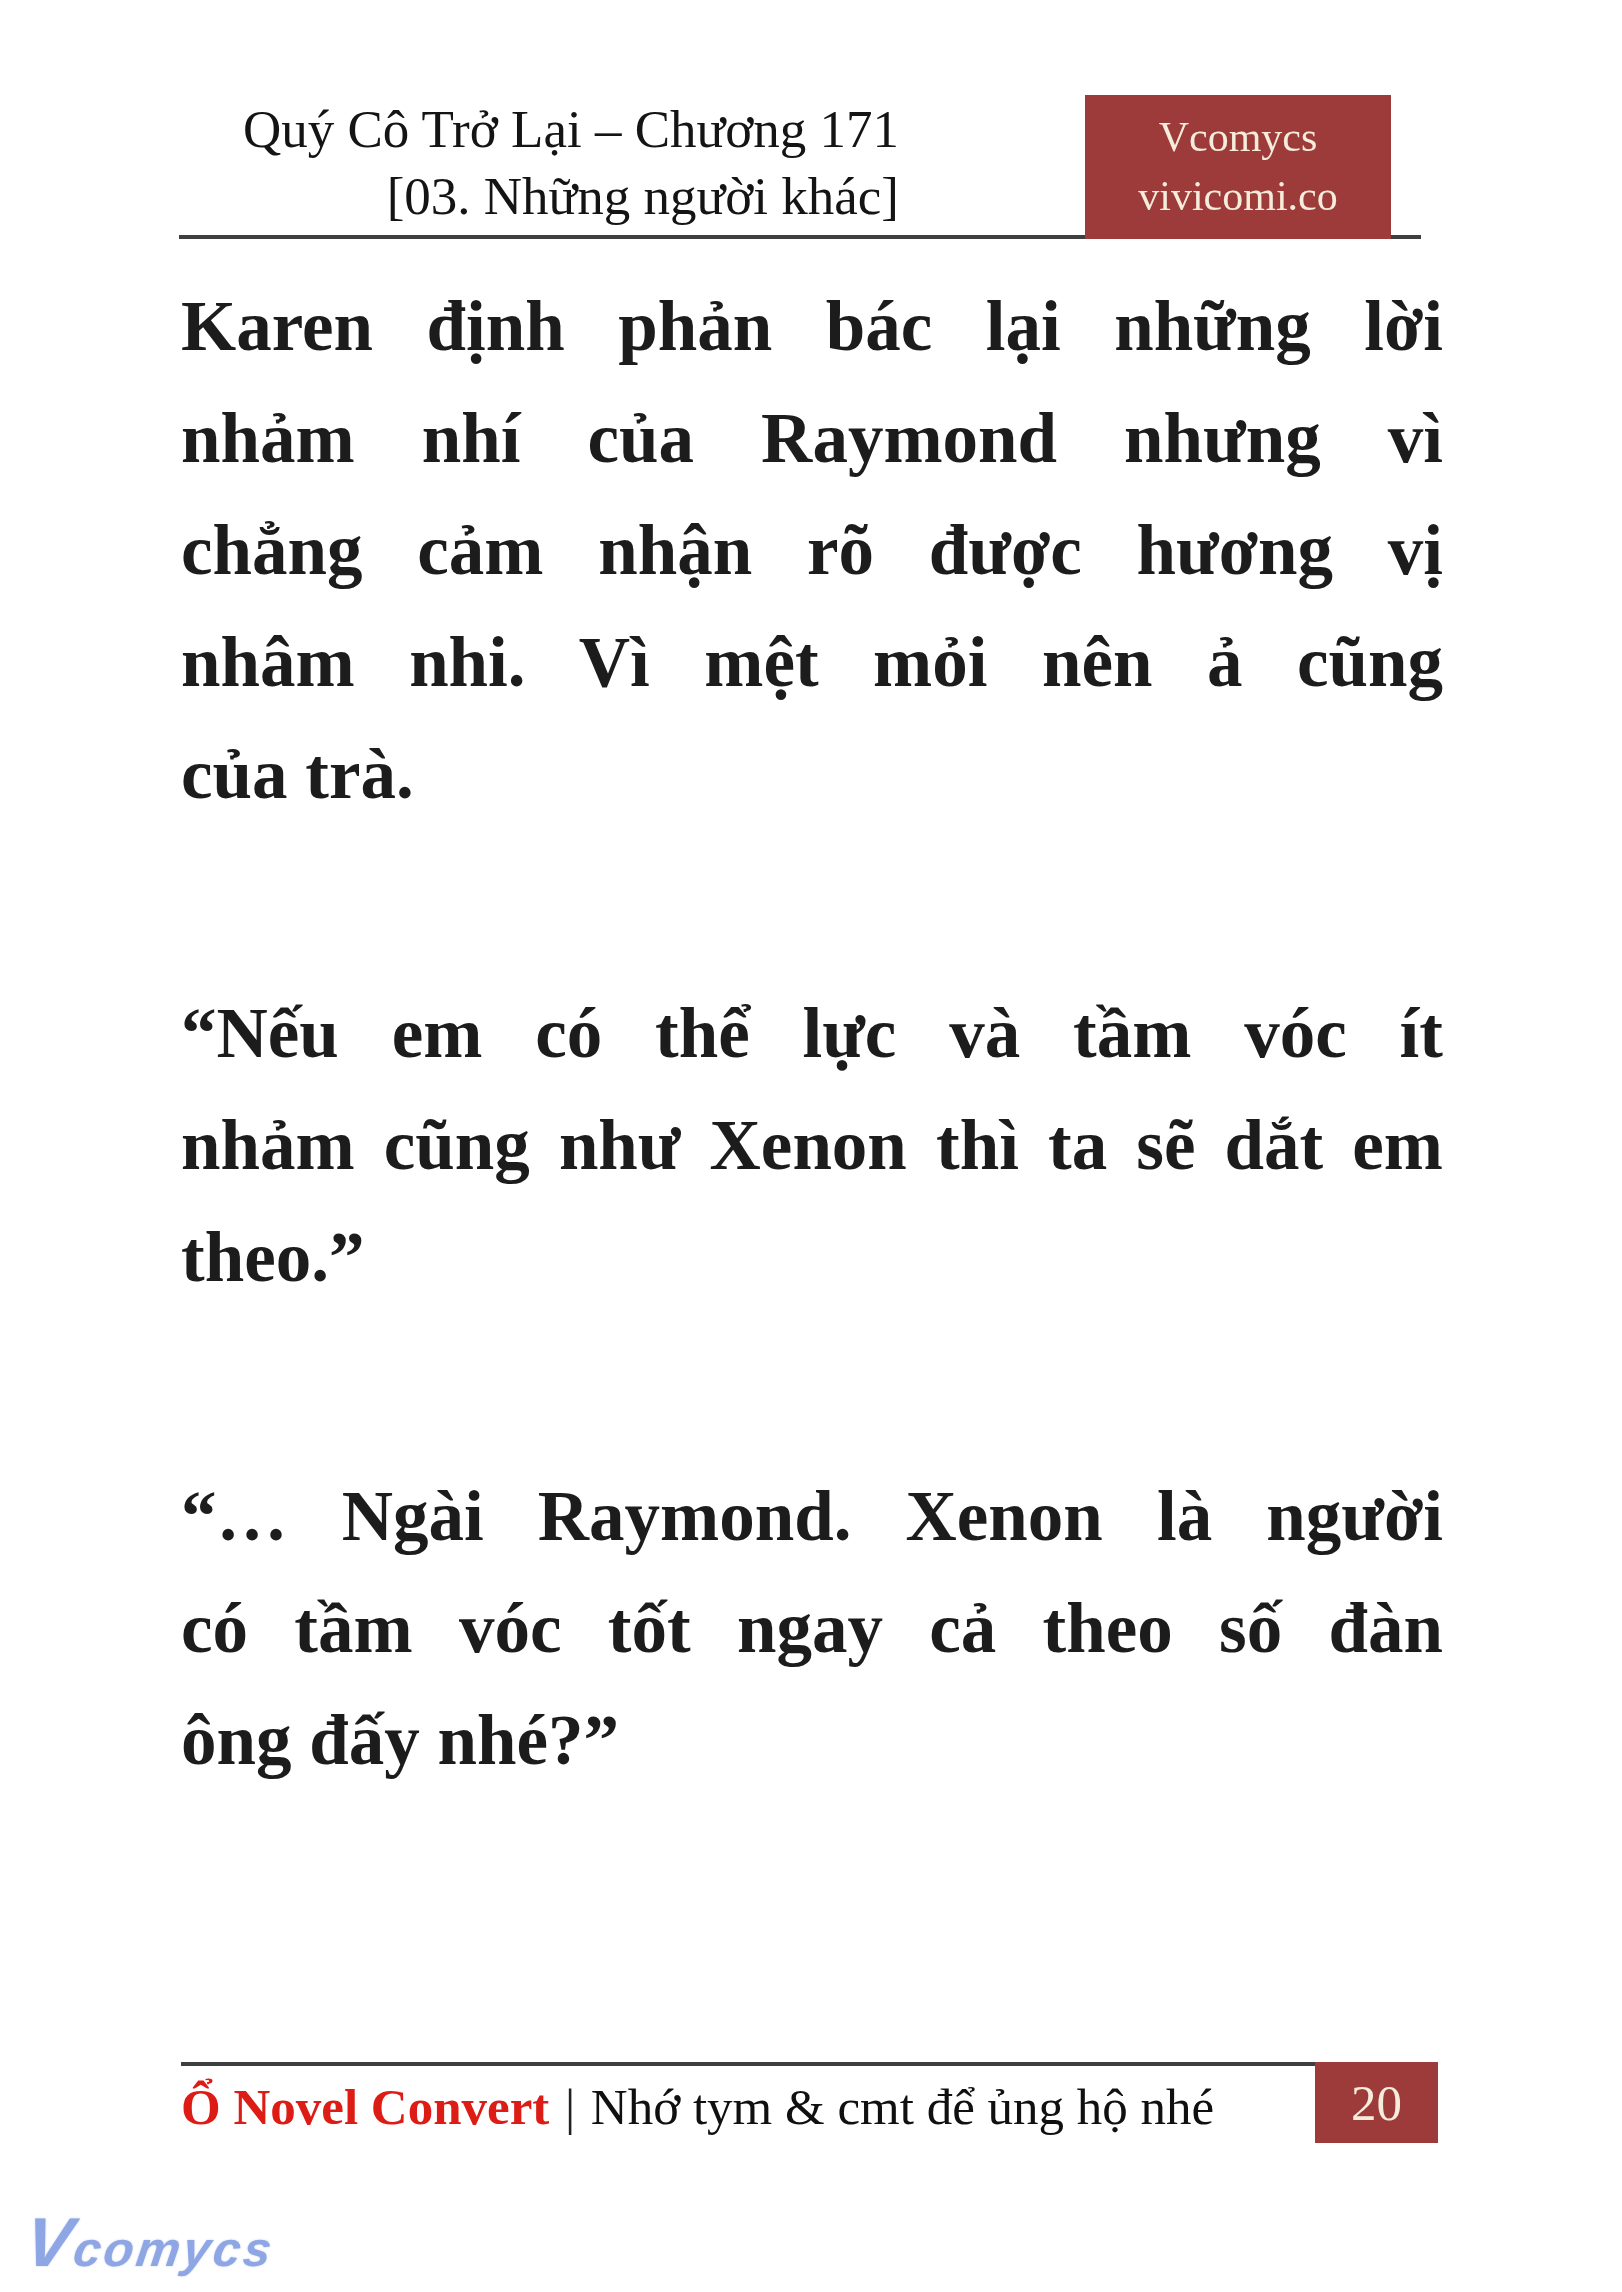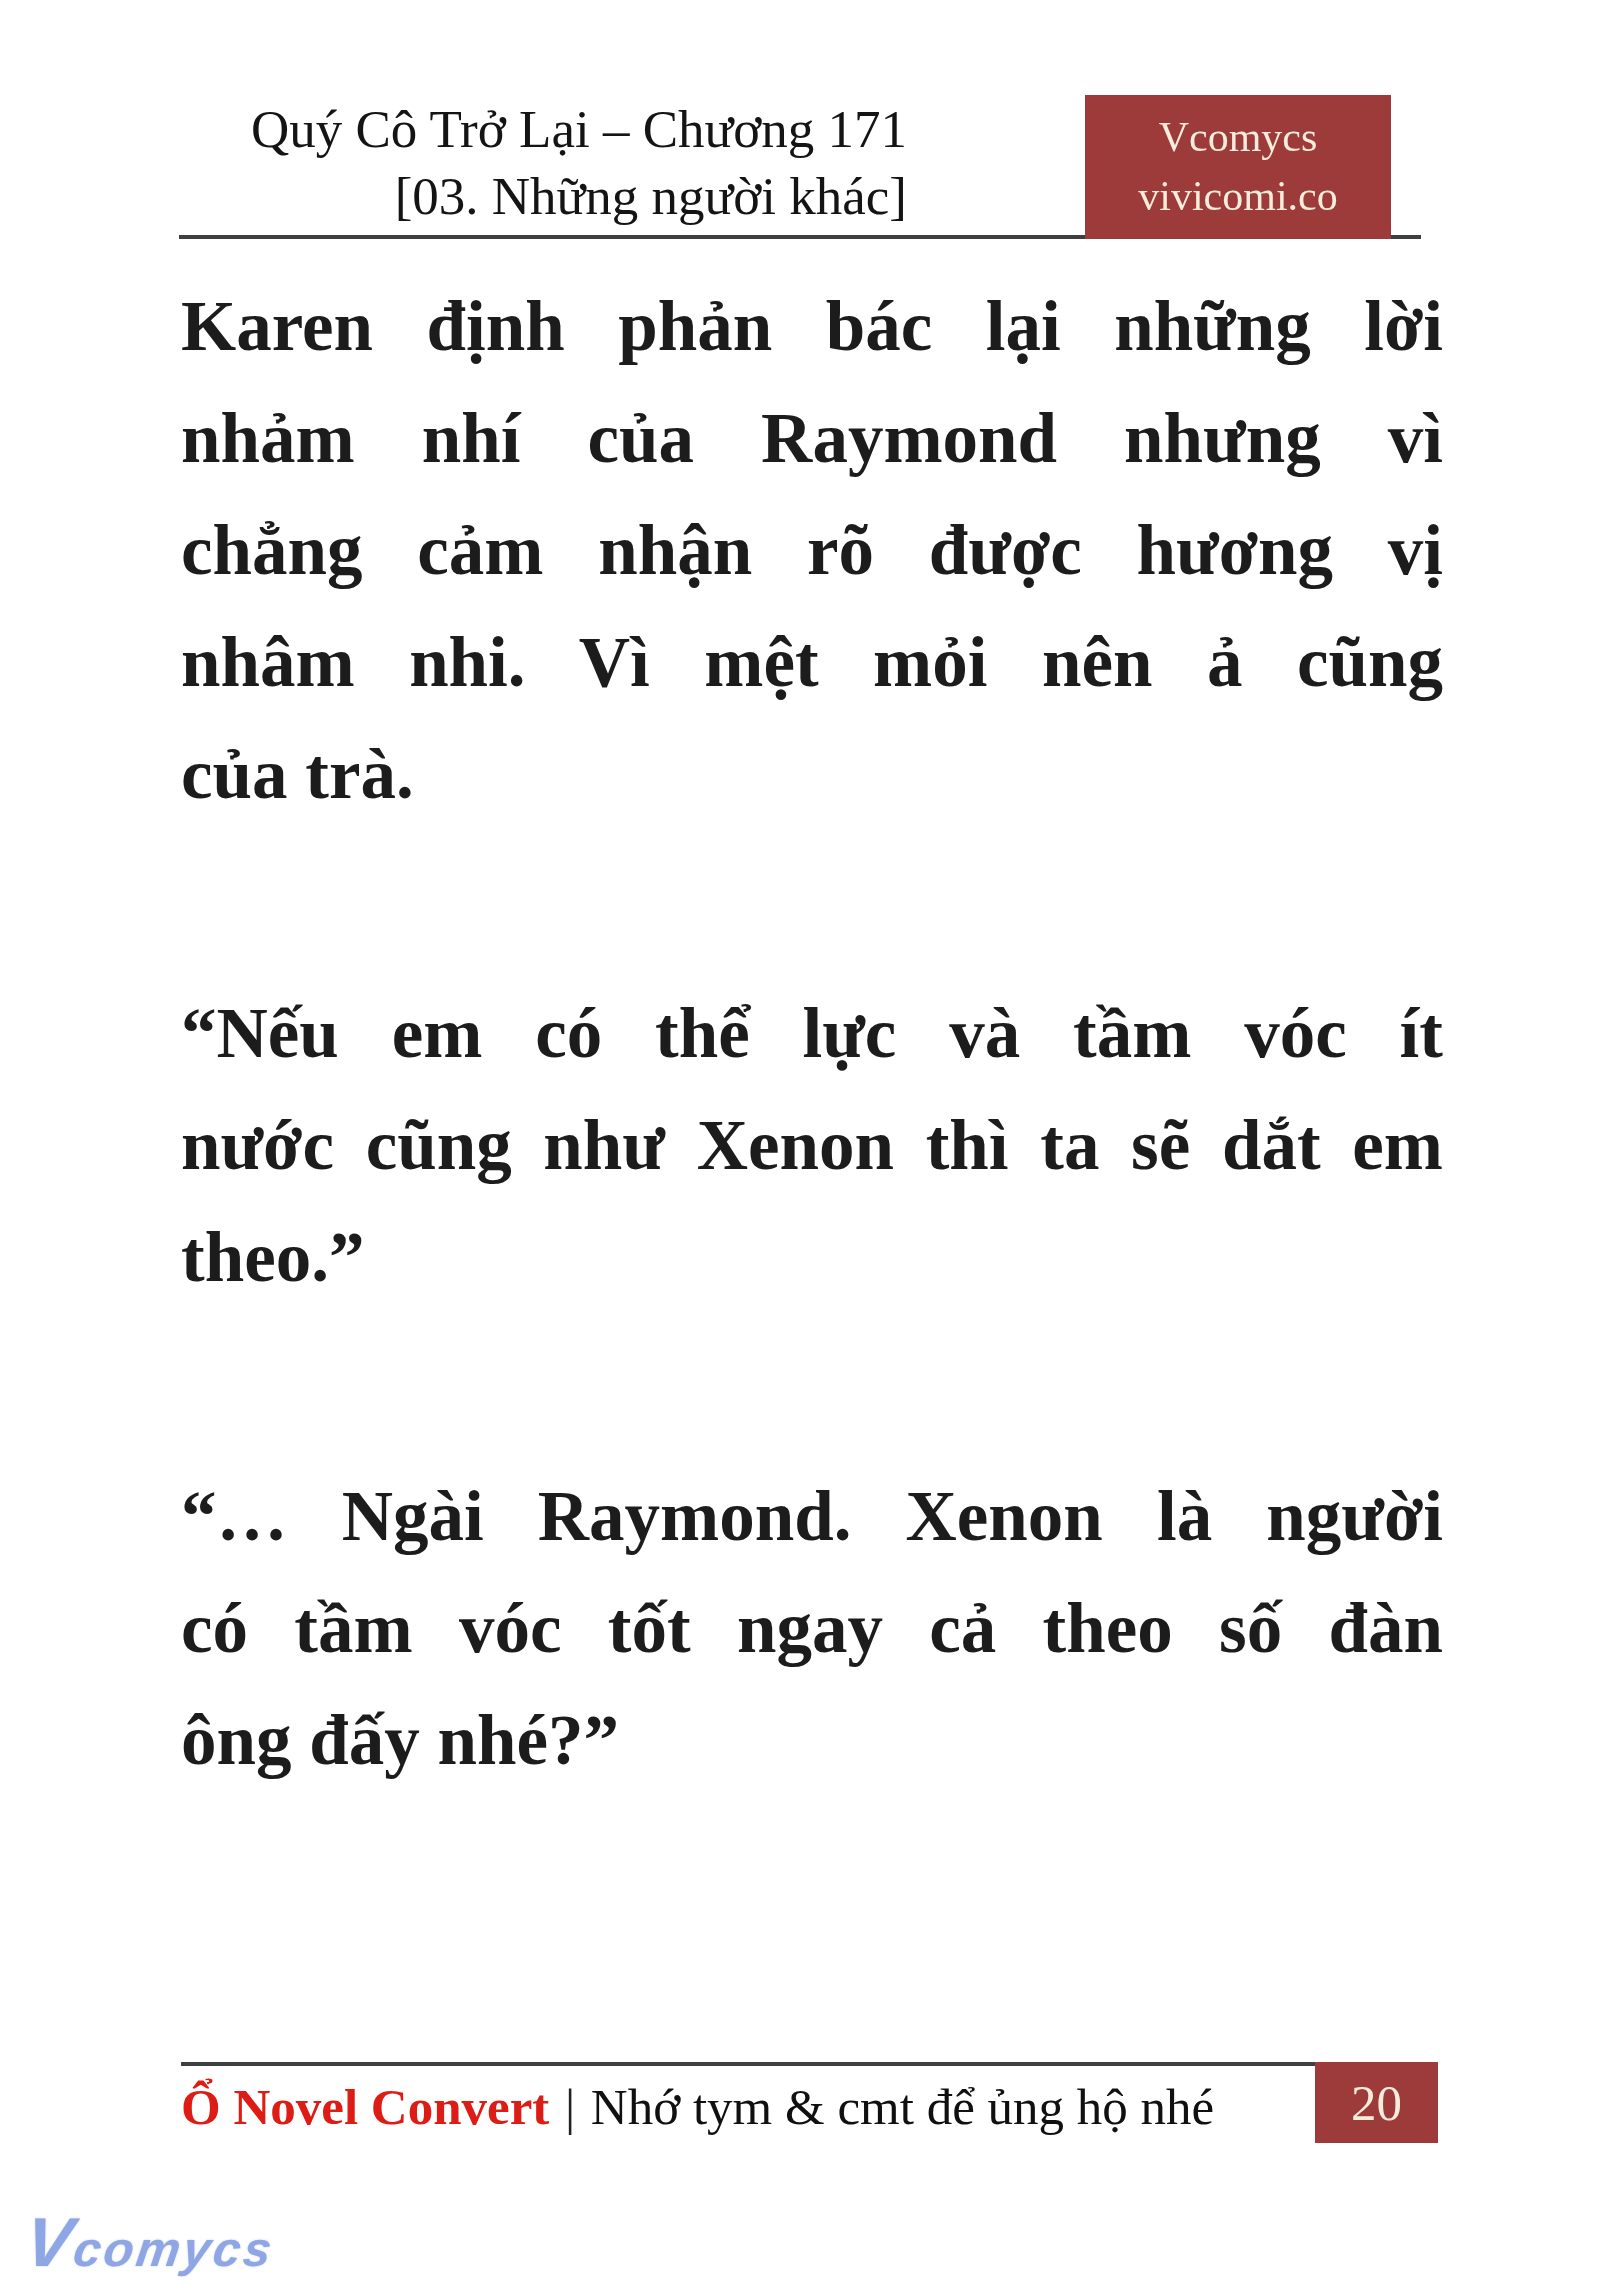--- a/index.html
+++ b/index.html
@@ -11,21 +11,20 @@
     --watermark-blue:#8ea6e3;
   }
   html,body{margin:0;padding:0;background:#ffffff;}
   .page{
     position:relative;
     width:1446px;height:2293px;
     background:#ffffff;
     overflow:hidden;
     font-family:"Liberation Serif","DejaVu Serif",serif;
     color:var(--body-text);
-    padding-left:8px;
   }
   
   .header-title{
     position:absolute;
     top:96px;right:547px;
     text-align:right;
     font-size:53px;line-height:67px;
     color:#141414;
     white-space:nowrap;
   }
@@ -125,21 +124,21 @@
   <div class="content" id="content">
       <div class="para">
         <div class="bline">Karen định phản bác lại những lời</div>
         <div class="bline">nhảm nhí của Raymond nhưng vì</div>
         <div class="bline">chẳng cảm nhận rõ được hương vị</div>
         <div class="bline">nhâm nhi. Vì mệt mỏi nên ả cũng</div>
         <div class="bline last">của trà.</div>
       </div>
       <div class="para">
         <div class="bline">“Nếu em có thể lực và tầm vóc ít</div>
-        <div class="bline">nước cũng như Xenon thì ta sẽ dắt em</div>
+        <div class="bline">nhảm cũng như Xenon thì ta sẽ dắt em</div>
         <div class="bline last">theo.”</div>
       </div>
       <div class="para">
         <div class="bline">“… Ngài Raymond. Xenon là người</div>
         <div class="bline">có tầm vóc tốt ngay cả theo số đàn</div>
         <div class="bline last">ông đấy nhé?”</div>
       </div>
     </div>
 
   <div class="footer-rule"></div>

